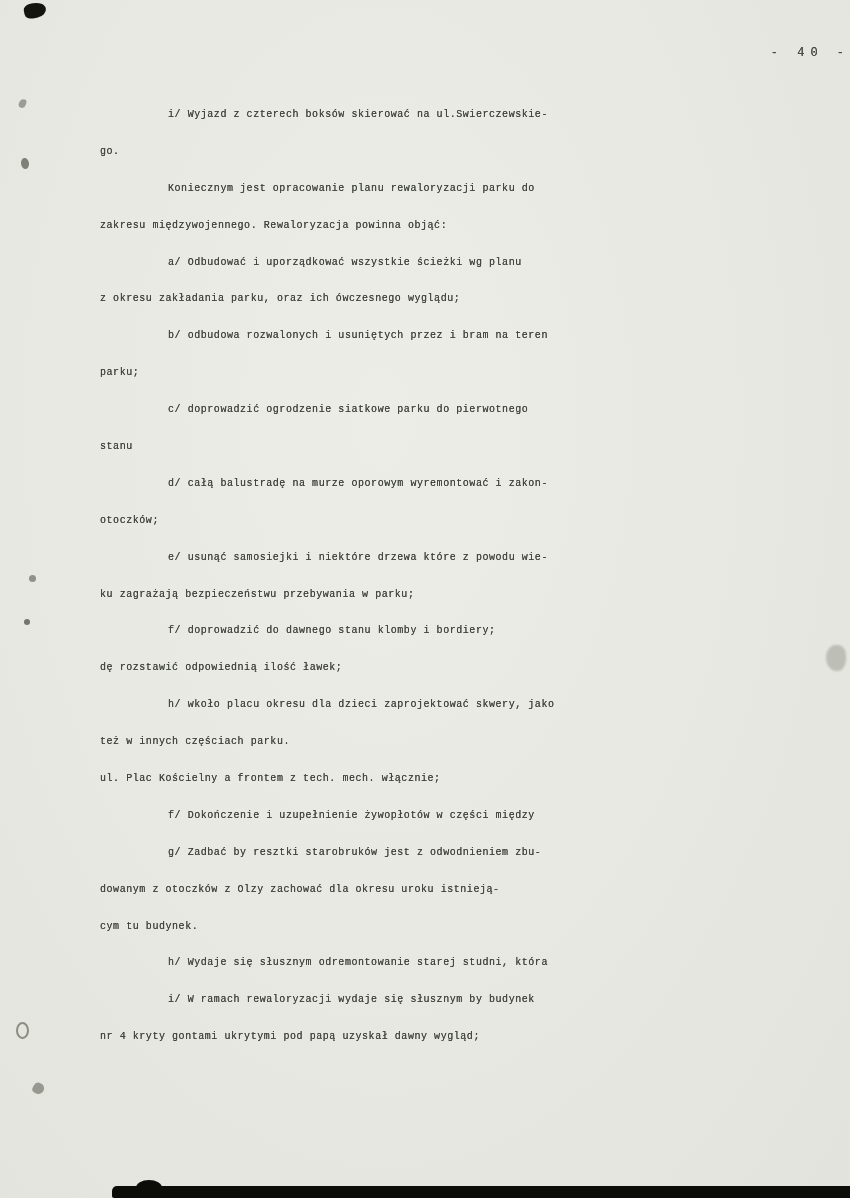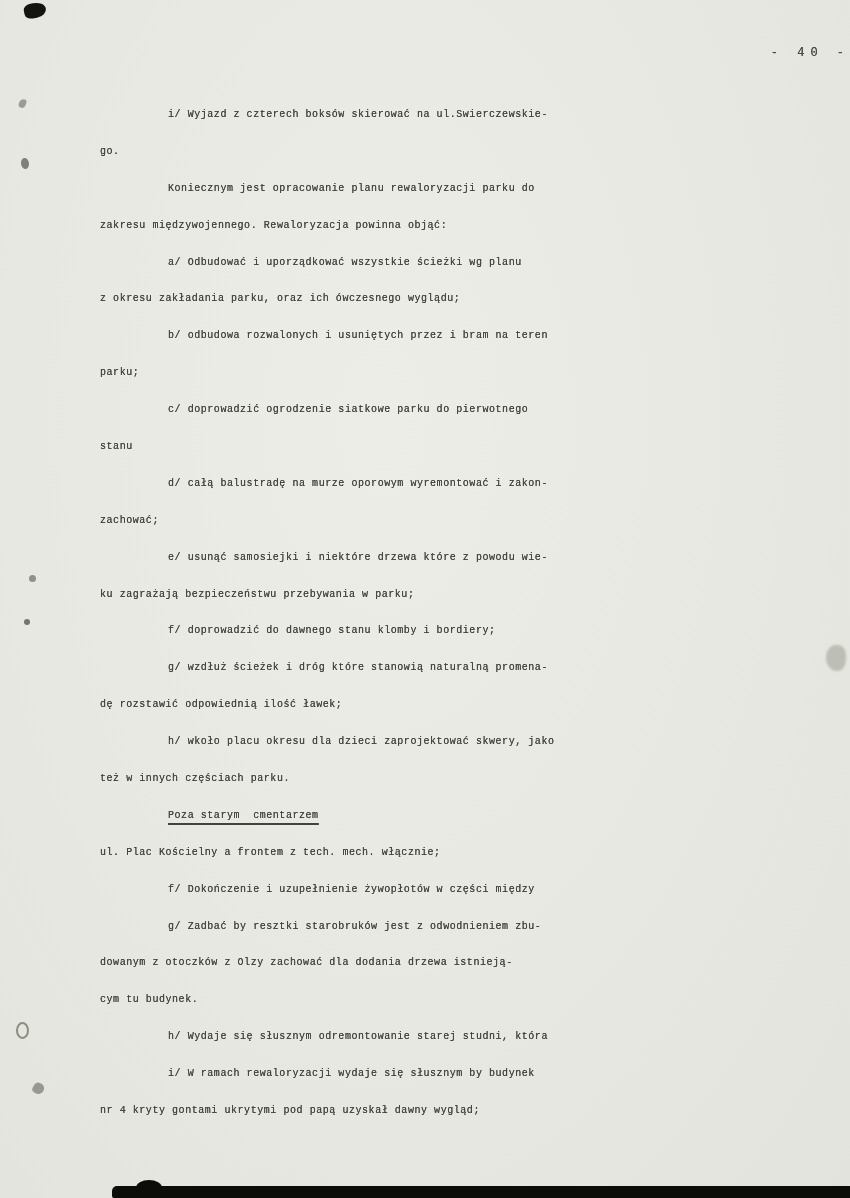--- a/index.html
+++ b/index.html
@@ -93,33 +93,31 @@
       <div class="line"><span>go.</span></div>
       <div class="line indent"><span>Koniecznym jest opracowanie planu rewaloryzacji parku do</span></div>
       <div class="line"><span>zakresu międzywojennego. Rewaloryzacja powinna objąć:</span></div>
       <div class="line indent"><span>a/ Odbudować i uporządkować wszystkie ścieżki wg planu</span></div>
       <div class="line"><span>z okresu zakładania parku, oraz ich ówczesnego wyglądu;</span></div>
       <div class="line indent"><span>b/ odbudowa rozwalonych i usuniętych przez i bram na teren</span></div>
       <div class="line"><span>parku;</span></div>
       <div class="line indent"><span>c/ doprowadzić ogrodzenie siatkowe parku do pierwotnego</span></div>
       <div class="line"><span>stanu</span></div>
       <div class="line indent"><span>d/ całą balustradę na murze oporowym wyremontować i zakon-</span></div>
-      <div class="line"><span>zachować;</span></div>
+      <div class="line"><span>otoczków;</span></div>
       <div class="line indent"><span>e/ usunąć samosiejki i niektóre drzewa które z powodu wie-</span></div>
       <div class="line"><span>ku zagrażają bezpieczeństwu przebywania w parku;</span></div>
       <div class="line indent"><span>f/ doprowadzić do dawnego stanu klomby i bordiery;</span></div>
-      <div class="line indent"><span>g/ wzdłuż ścieżek i dróg które stanowią naturalną promena-</span></div>
       <div class="line"><span>dę rozstawić odpowiednią ilość ławek;</span></div>
       <div class="line indent"><span>h/ wkoło placu okresu dla dzieci zaprojektować skwery, jako</span></div>
       <div class="line"><span>też w innych częściach parku.</span></div>
-      <div class="line indent underline"><span>Poza starym  cmentarzem</span></div>
       <div class="line"><span>ul. Plac Kościelny a frontem z tech. mech. włącznie;</span></div>
       <div class="line indent"><span>f/ Dokończenie i uzupełnienie żywopłotów w części między</span></div>
       <div class="line indent"><span>g/ Zadbać by resztki starobruków jest z odwodnieniem zbu-</span></div>
-      <div class="line"><span>dowanym z otoczków z Olzy zachować dla dodania drzewa istnieją-</span></div>
+      <div class="line"><span>dowanym z otoczków z Olzy zachować dla okresu uroku istnieją-</span></div>
       <div class="line"><span>cym tu budynek.</span></div>
       <div class="line indent"><span>h/ Wydaje się słusznym odremontowanie starej studni, która</span></div>
       <div class="line indent"><span>i/ W ramach rewaloryzacji wydaje się słusznym by budynek</span></div>
       <div class="line"><span>nr 4 kryty gontami ukrytymi pod papą uzyskał dawny wygląd;</span></div>
     </div>
 
   <div class="artifact blob-topleft"></div>
   <div class="artifact speck-a"></div>
   <div class="artifact speck-b"></div>
   <div class="artifact speck-c"></div>

